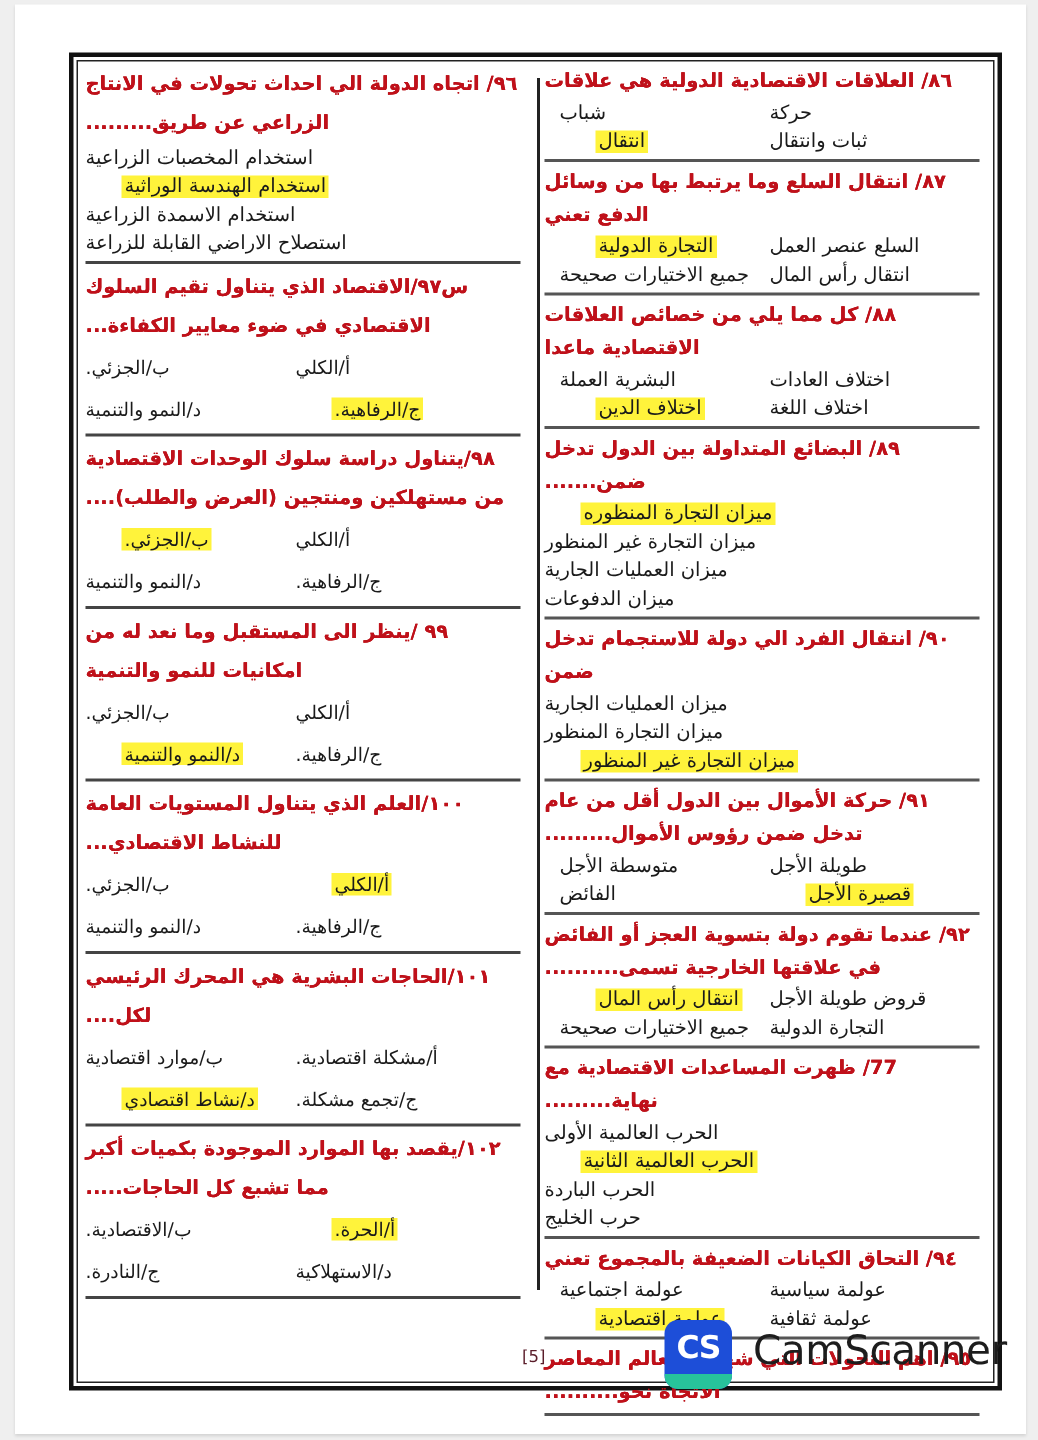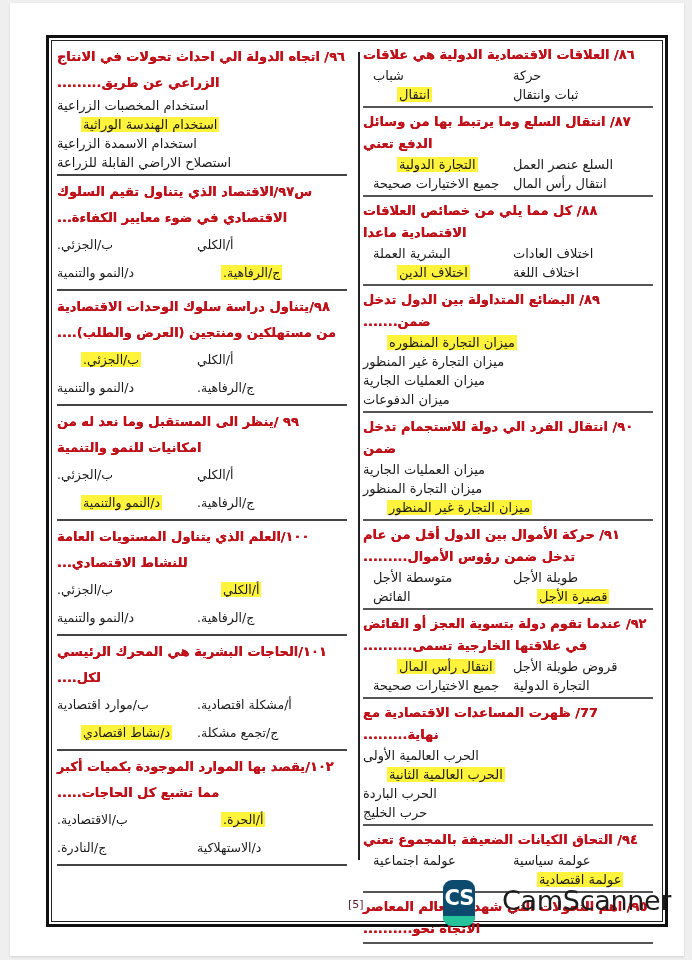--- a/index.html
+++ b/index.html
@@ -44,22 +44,22 @@
     .hl { background: #fff33b; padding: 0 2px; margin-left: 24px; }
 
     .col-left .q { border-bottom-color: #444; }
     .col-left .q-title { line-height: 26px; }
 
     .footer-page {
       position: absolute; left: 338px; top: 895px; font-size: 11px; color: #5a1d2a;
       font-family: "DejaVu Sans", sans-serif;
     }
     .cs-badge {
-      position: absolute; left: 433px; top: 877px; width: 32px; height: 46px;
-      border-radius: 9px; background: #0c4a6e; overflow: hidden;
+      position: absolute; left: 433px; top: 877px; width: 45px; height: 46px;
+      border-radius: 9px; background: #1d4ed8; overflow: hidden;
     }
     .cs-badge .cs-text {
       position: absolute; top: 6px; left: 0; right: 0; text-align: center;
       color: #fff; font-weight: bold; font-size: 21px; font-family: "DejaVu Sans", sans-serif;
       letter-spacing: -1px;
     }
     .cs-badge .cs-band {
       position: absolute; left: 0; right: 0; bottom: 0; height: 10px; background: #27c39b;
     }
     .cs-name {
@@ -151,20 +151,21 @@
           <div class="opt-line"><span>الحرب الباردة</span></div>
           <div class="opt-line"><span>حرب الخليج</span></div>
         </div>
         <div class="q">
           <div class="q-title">٩٤/ التحاق الكيانات الضعيفة بالمجموع تعني</div>
           <div class="opt-grid">
             <div><span>عولمة سياسية</span></div>
             <div><span>عولمة اجتماعية</span></div>
           </div>
           <div class="opt-grid">
+            <div><span>عولمة ثقافية</span></div>
             <div><span class="hl">عولمة اقتصادية</span></div>
           </div>
         </div>
         <div class="q">
           <div class="q-title">٩٥/ اهم التحولات التي شهدها العالم المعاصر الاتجاة نحو..........</div>
           <div class="opt-grid">
             <div></div>
             <div></div>
           </div>
         </div>

